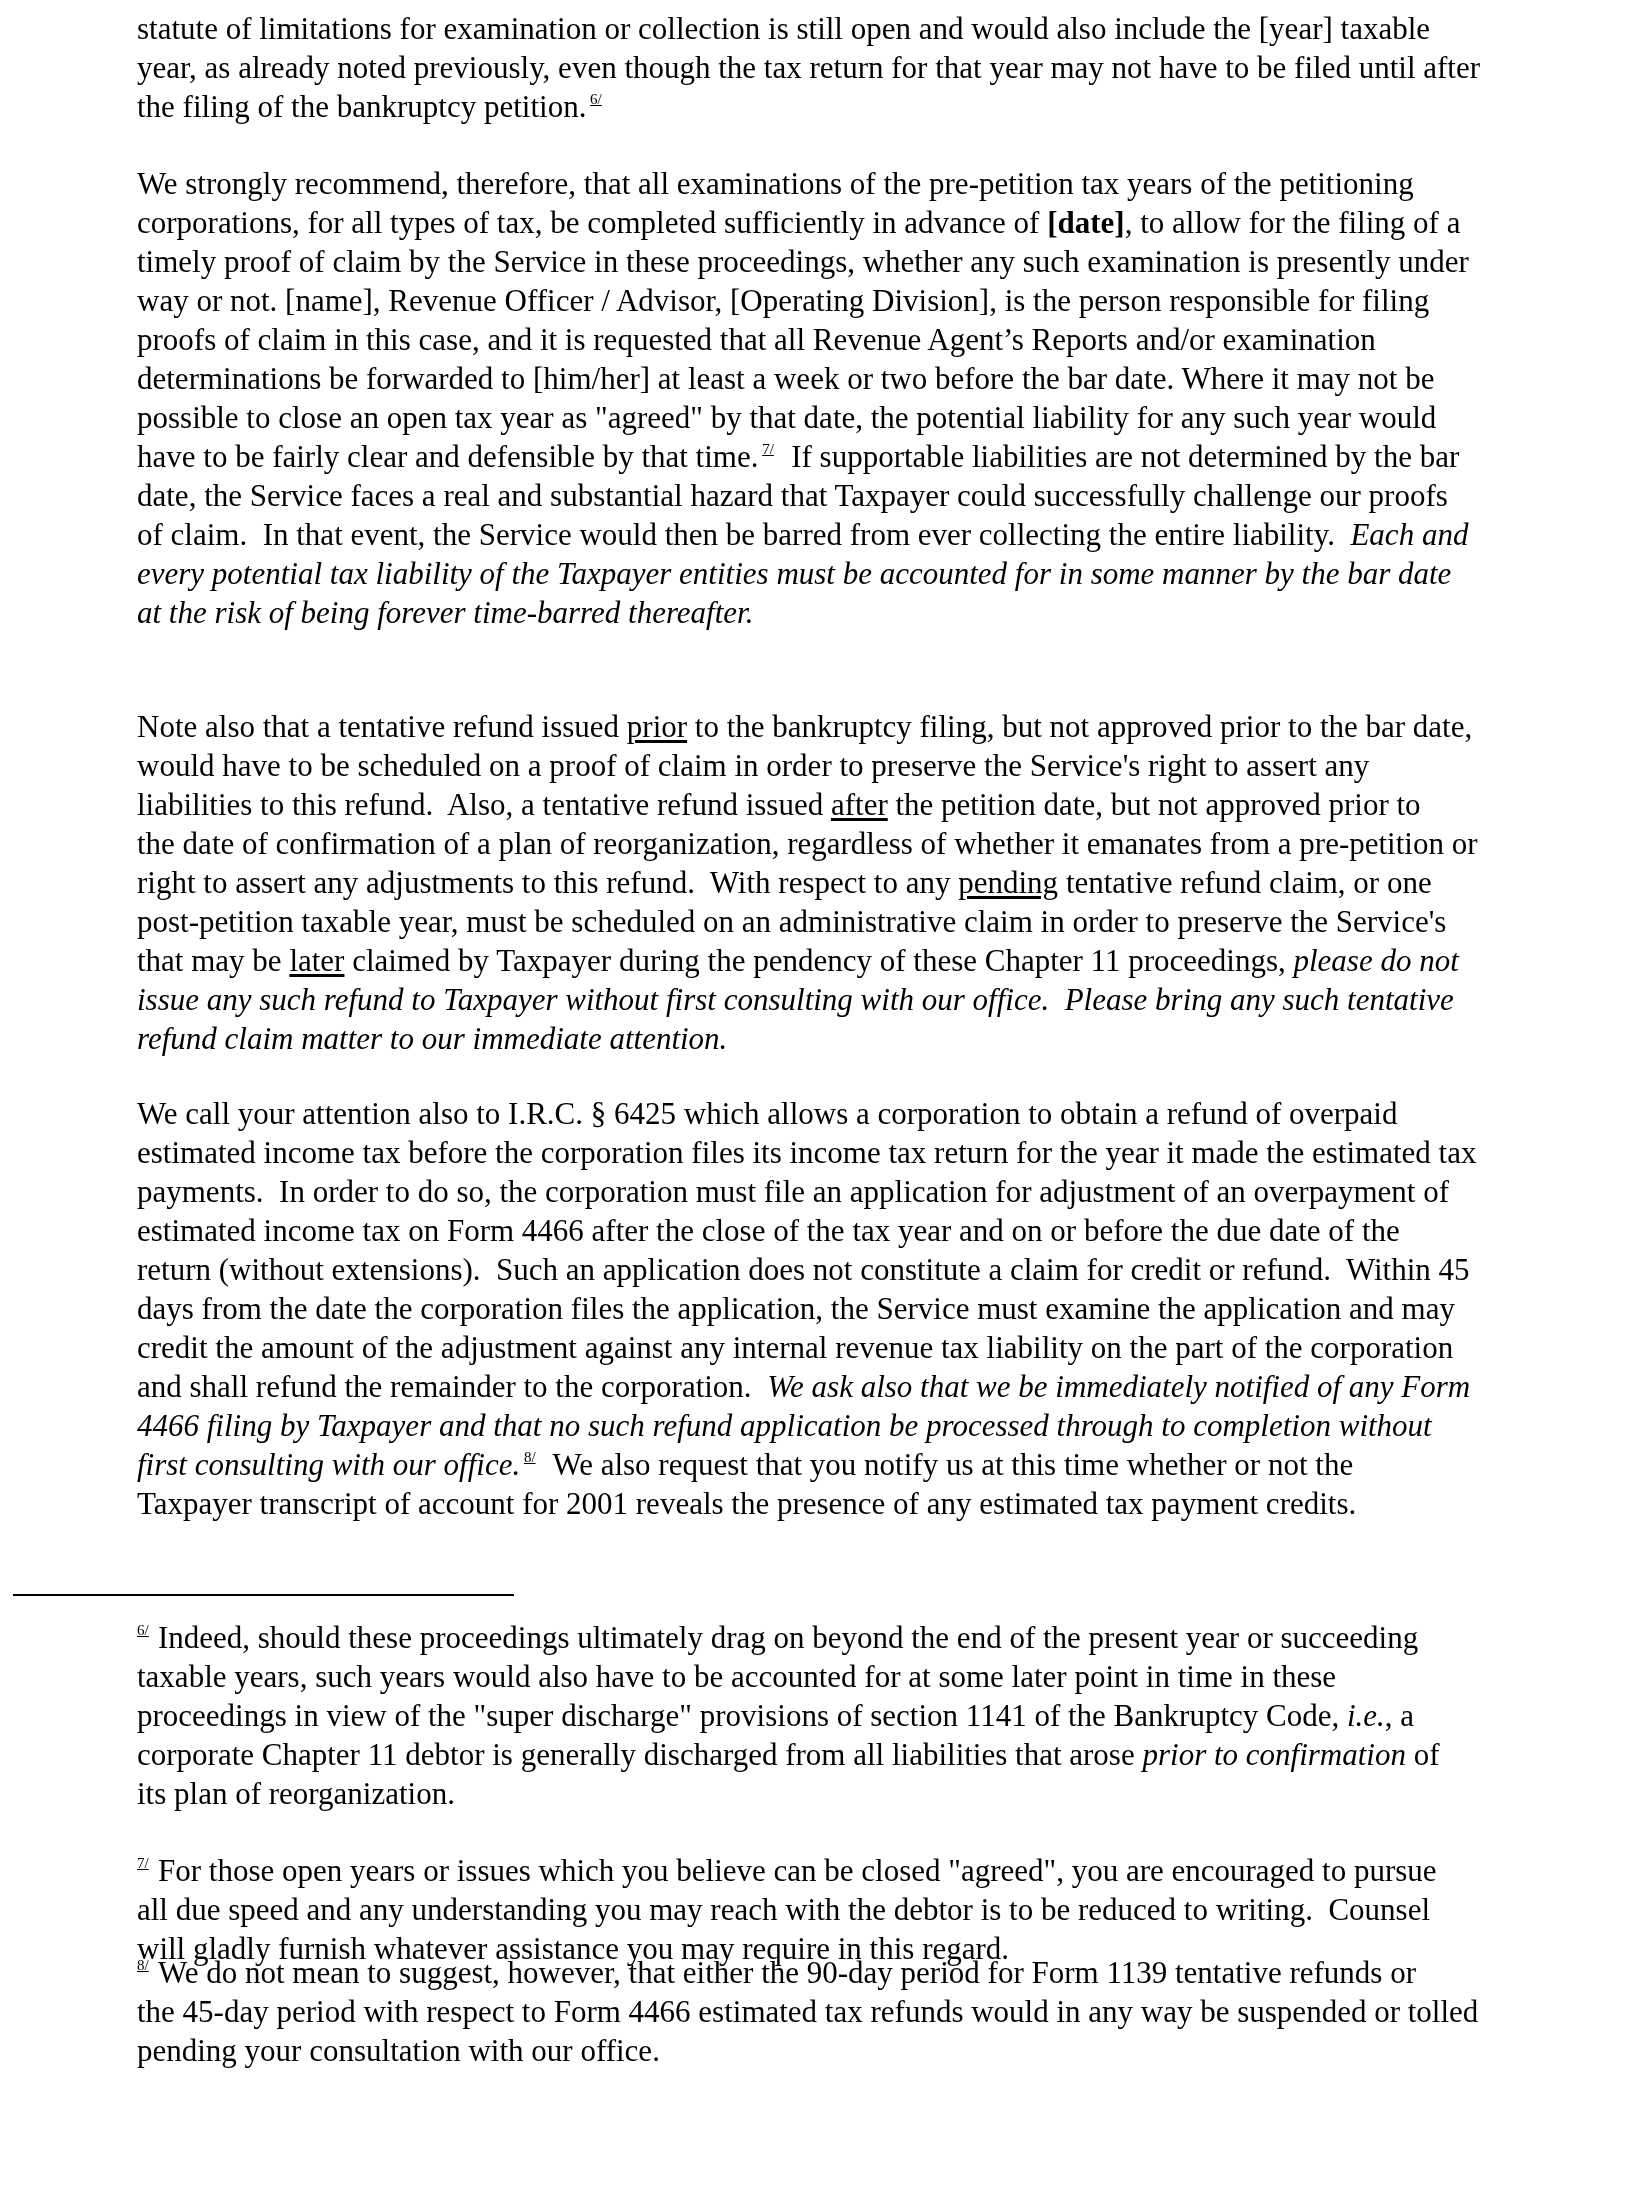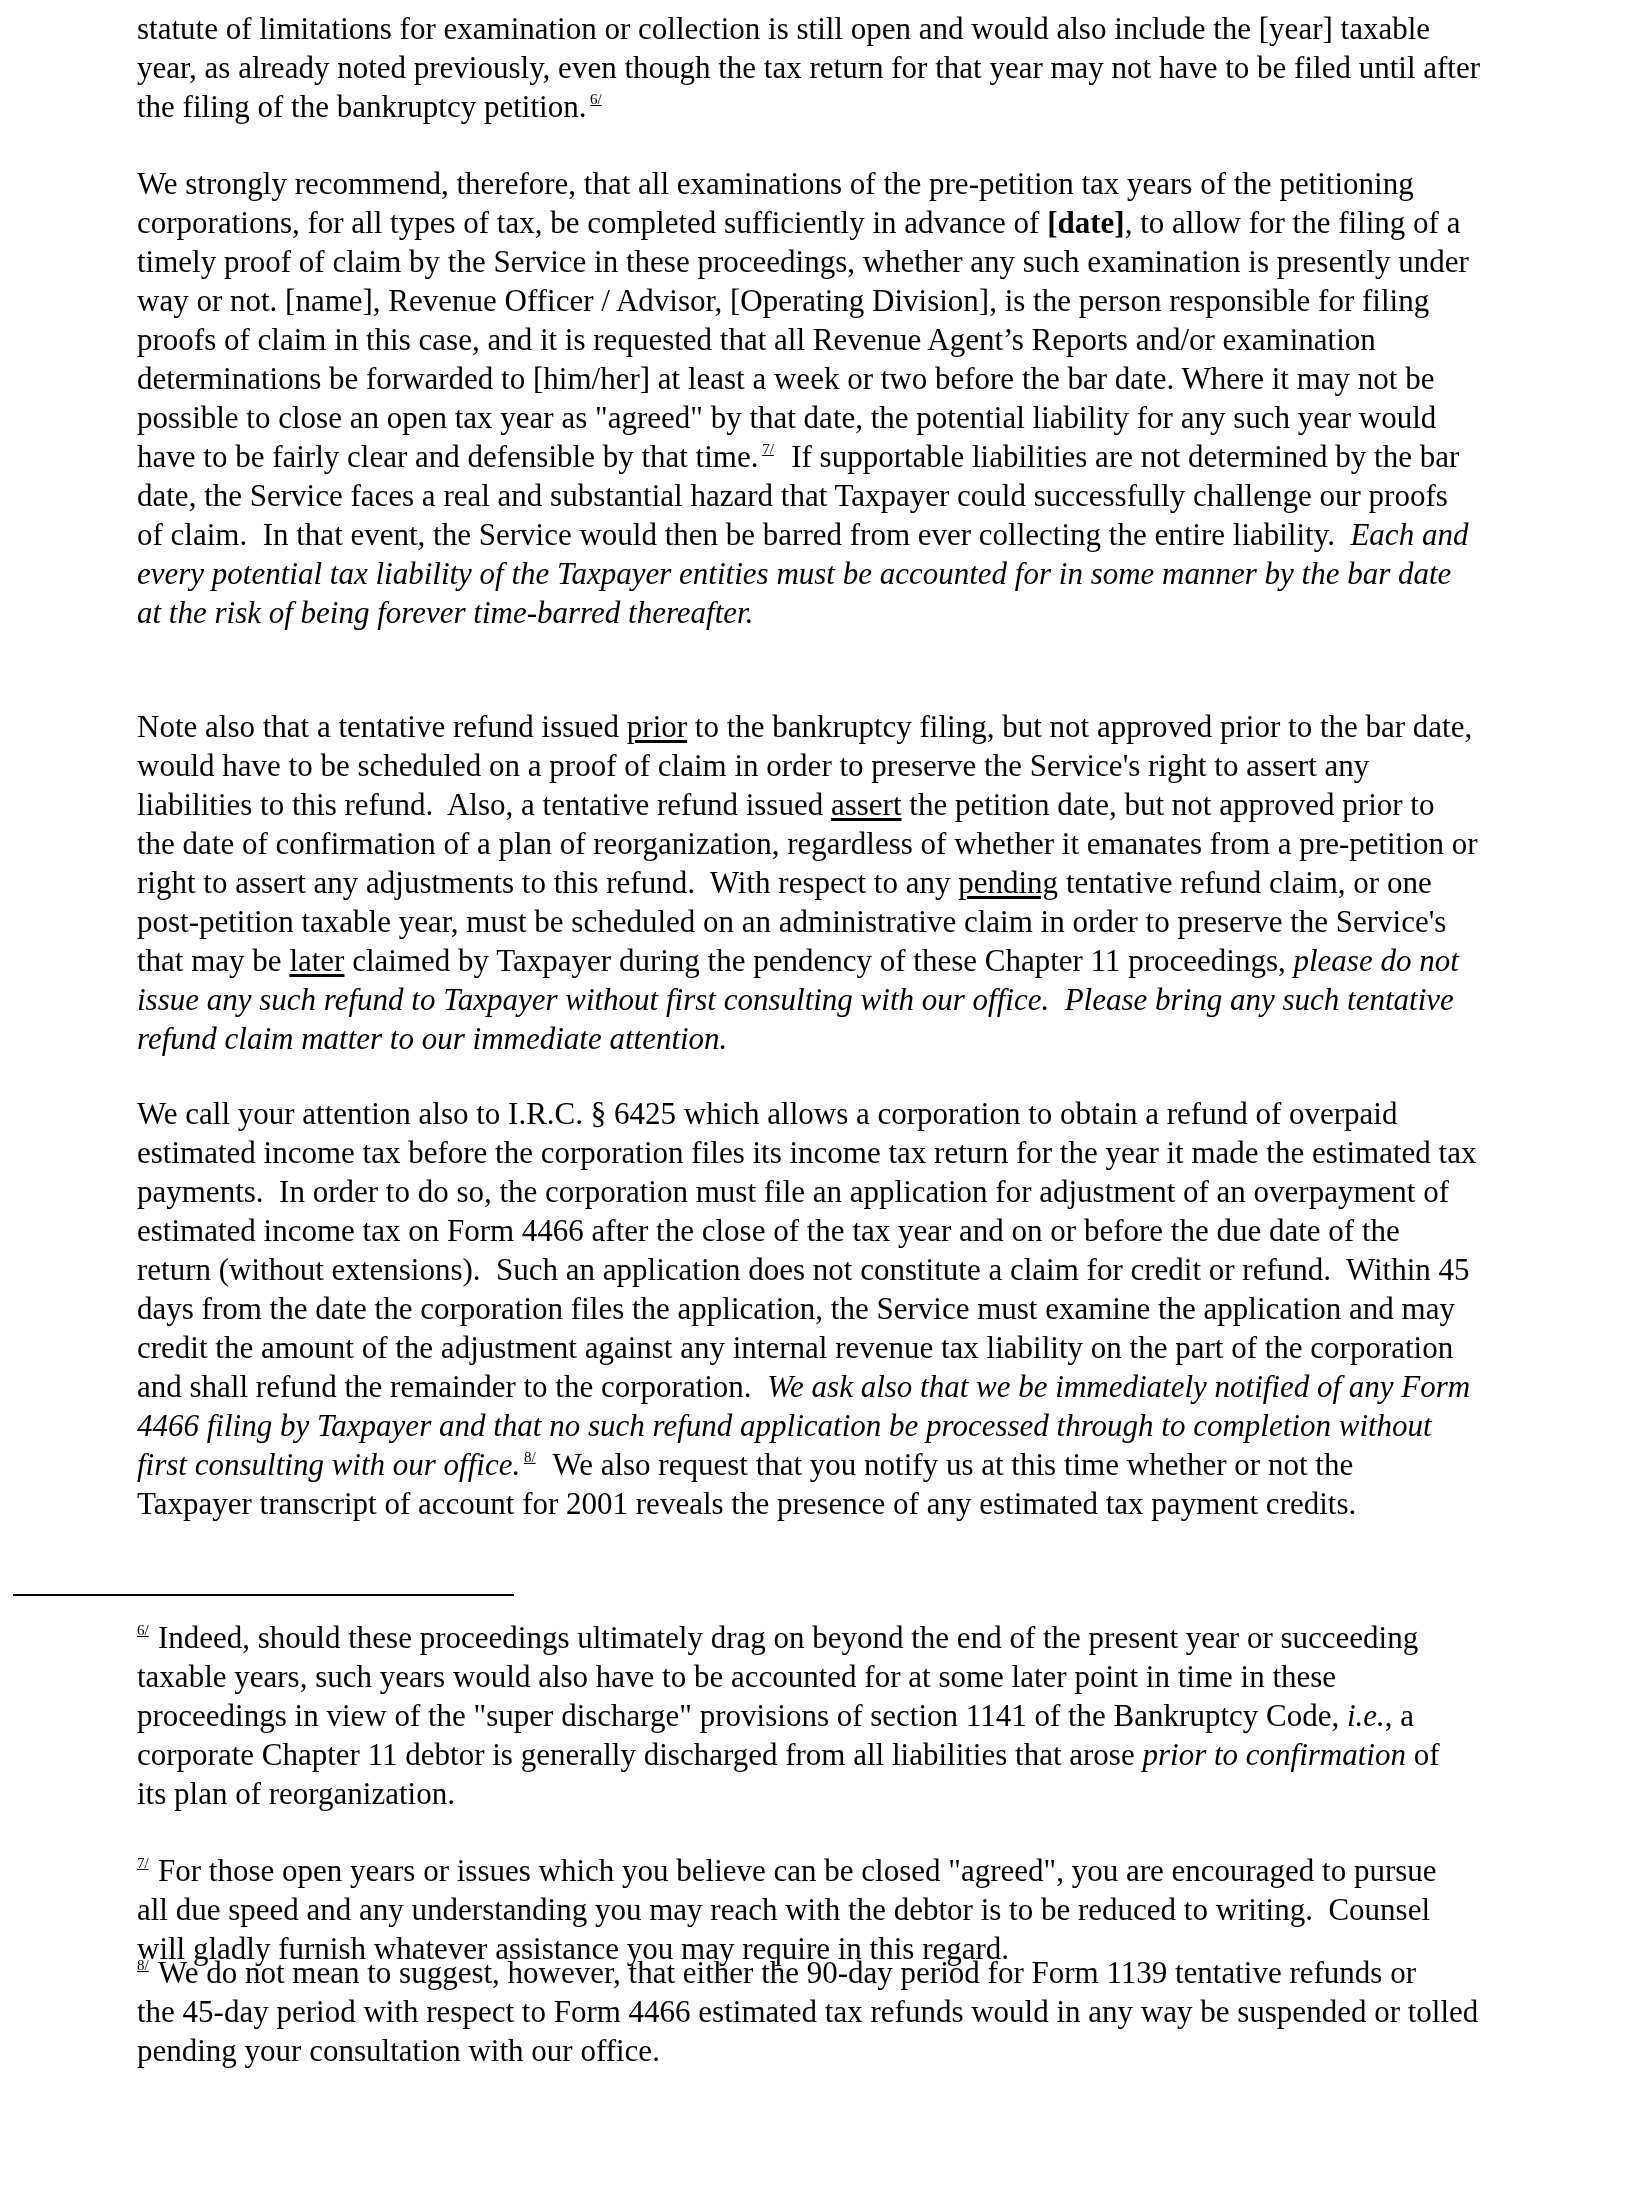--- a/index.html
+++ b/index.html
@@ -35,21 +35,21 @@
       <span class="line"><span style="white-space: pre;">possible to close an open tax year as "agreed" by that date, the potential liability for any such year would</span></span>
       <span class="line"><span style="white-space: pre;">have to be fairly clear and defensible by that time.</span><span class="sup" style="white-space: pre;">7/</span><span style="white-space: pre;">  If supportable liabilities are not determined by the bar</span></span>
       <span class="line"><span style="white-space: pre;">date, the Service faces a real and substantial hazard that Taxpayer could successfully challenge our proofs</span></span>
       <span class="line"><span style="white-space: pre;">of claim.  In that event, the Service would then be barred from ever collecting the entire liability.  </span><i style="white-space: pre;">Each and</i></span>
       <span class="line"><i style="white-space: pre;">every potential tax liability of the Taxpayer entities must be accounted for in some manner by the bar date</i></span>
       <span class="line"><i style="white-space: pre;">at the risk of being forever time-barred thereafter.</i></span>
     </div>
   <div class="para" id="p-tentative-refund" style="top:707px;">
       <span class="line"><span style="white-space: pre;">Note also that a tentative refund issued </span><span class="u" style="white-space: pre; margin-top: 10px;">prior</span><span style="white-space: pre;"> to the bankruptcy filing, but not approved prior to the bar date,</span></span>
       <span class="line"><span style="white-space: pre;">would have to be scheduled on a proof of claim in order to preserve the Service's right to assert any</span></span>
-      <span class="line"><span style="white-space: pre;">liabilities to this refund.  Also, a tentative refund issued </span><span class="u" style="white-space: pre;">assert</span><span style="white-space: pre;"> the petition date, but not approved prior to</span></span>
+      <span class="line"><span style="white-space: pre;">liabilities to this refund.  Also, a tentative refund issued </span><span class="u" style="white-space: pre;">after</span><span style="white-space: pre;"> the petition date, but not approved prior to</span></span>
       <span class="line"><span style="white-space: pre;">the date of confirmation of a plan of reorganization, regardless of whether it emanates from a pre-petition or</span></span>
       <span class="line"><span style="white-space: pre;">right to assert any adjustments to this refund.  With respect to any </span><span class="u" style="white-space: pre;">pending</span><span style="white-space: pre;"> tentative refund claim, or one</span></span>
       <span class="line"><span style="white-space: pre;">post-petition taxable year, must be scheduled on an administrative claim in order to preserve the Service's</span></span>
       <span class="line"><span style="white-space: pre;">that may be </span><span class="u" style="white-space: pre;">later</span><span style="white-space: pre;"> claimed by Taxpayer during the pendency of these Chapter 11 proceedings, </span><i style="white-space: pre;">please do not</i></span>
       <span class="line"><i style="white-space: pre;">issue any such refund to Taxpayer without first consulting with our office.  Please bring any such tentative</i></span>
       <span class="line"><i style="white-space: pre;">refund claim matter to our immediate attention.</i></span>
     </div>
   <div class="para" id="p-irc-6425" style="top:1094px;">
       <span class="line"><span style="white-space: pre;">We call your attention also to I.R.C. § 6425 which allows a corporation to obtain a refund of overpaid</span></span>
       <span class="line"><span style="white-space: pre;">estimated income tax before the corporation files its income tax return for the year it made the estimated tax</span></span>

